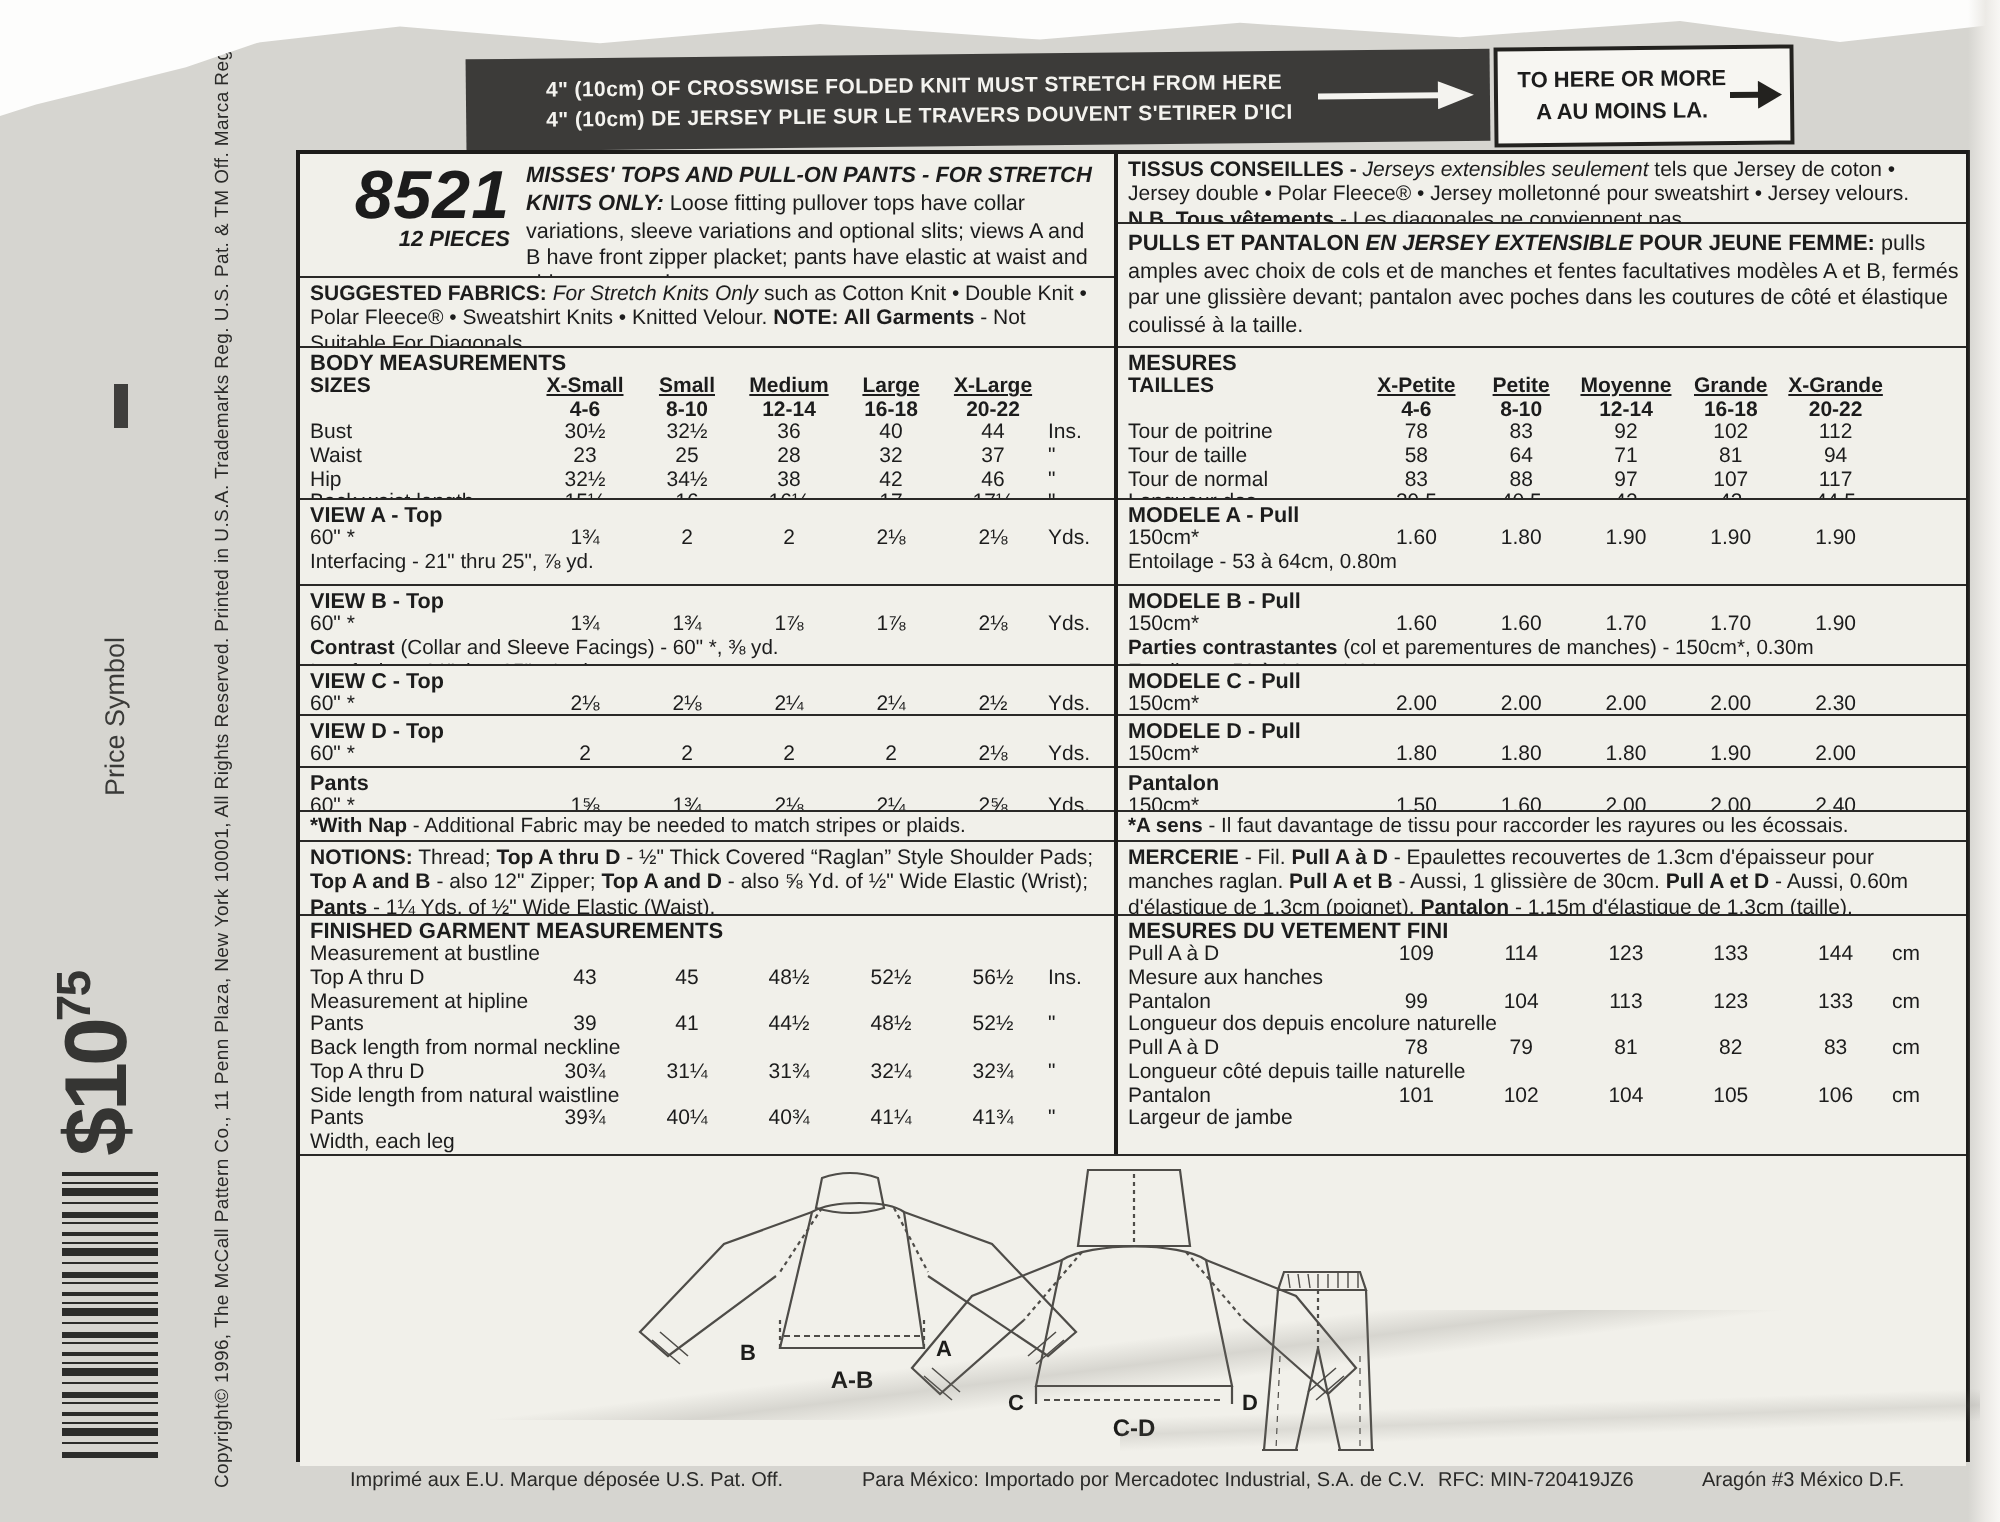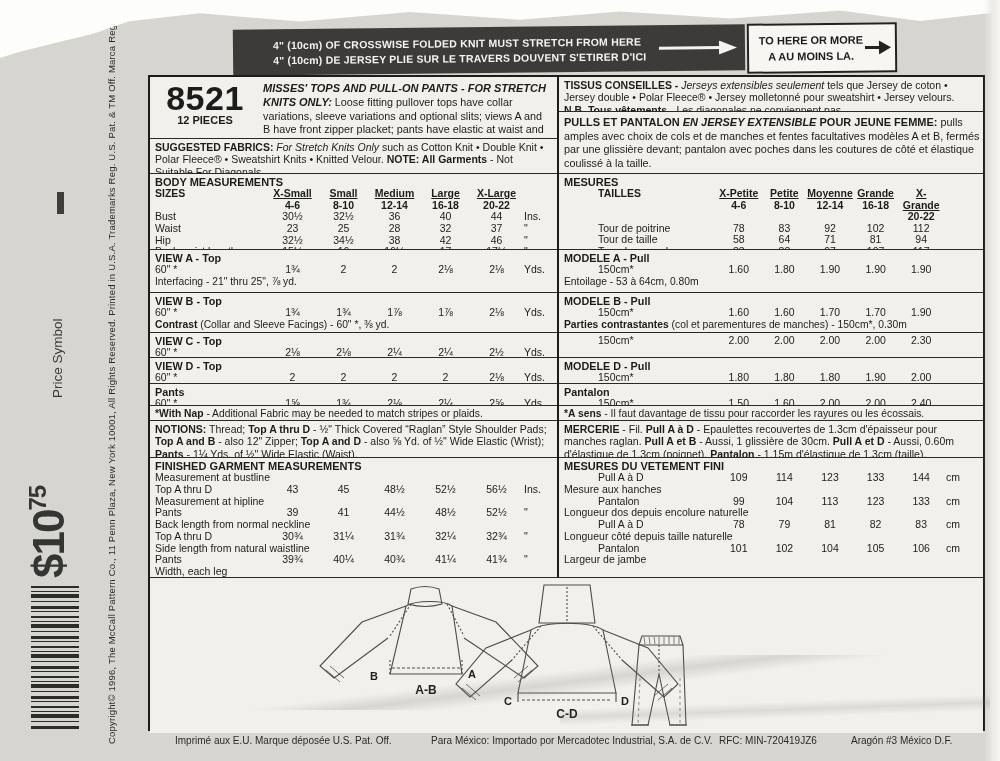--- a/index.html
+++ b/index.html
@@ -53,34 +53,34 @@
   .cols { display:flex; height:500px; }
   .col { height:100%; }
   .col-en { width:409px; border-right:2px solid #1d1c1a; }
   .col-fr { flex:1; overflow:hidden; }
   .sect { border-bottom:1.5px solid #2a2927; padding:2px 5px; overflow:hidden; }
   .h62{height:62px} .h35{height:35px} .h76{height:76px} .h43{height:43px} .h40{height:40px}
   .h25{height:25px} .h26{height:26px} .h22{height:22px} .h15{height:15px} .h37{height:37px}
   .h119{height:119px; border-bottom:none}
 
   .hdr-en { display:flex; gap:8px; padding-top:5px; }
-  .numblock { width:100px; flex:none; text-align:center; }
+  .numblock { width:100px; flex:none; text-align:right;font-style:italic; }
   .num { font-size:34px; font-weight:bold; letter-spacing:.5px; line-height:.95; }
   .pieces { font-size:11px; font-weight:bold; }
   .desc { font-size:10.8px; line-height:1.25; padding-right:2px; }
   .desc b, .desc i { font-size:11px; }
   .smalltext { font-size:10.5px; line-height:1.18; }
 
   .ttl { font-size:11px; font-weight:bold; }
   .trow { display:flex; align-items:baseline; font-size:10.5px; line-height:1.12; }
   .lbl { width:112px; flex:none; }
   .vals { flex:1; display:grid; grid-template-columns:repeat(5,1fr); }
   .vals span { text-align:center; }
   .unit { width:30px; flex:none; text-align:left; padding-left:2px; }
-  .col-fr .lbl { width:118px;margin-left:34px; }
+  .col-fr .lbl { width:118px; }
   .col-fr .unit { width:34px; }
   .sizehead { font-weight:bold; }
   .sizehead u { text-decoration:underline; }
   .szcell { text-align:center; line-height:1.1; }
   .vname { font-size:10.8px; font-weight:bold; line-height:1.15; }
   .noteline { font-size:10.3px; line-height:1.15; }
   .frow .flabel { font-size:10.5px; line-height:1.12; }
 
   
   .drawings { height:156px; border-top:1.5px solid #2a2927; position:relative; background:#f1f0ea; }
@@ -421,20 +421,21 @@
                 <span>1.70</span>
                 <span>1.70</span>
                 <span>1.90</span>
               </span>
               <span class="unit"></span>
             </div>
           <div class="noteline"><b>Parties contrastantes</b><span> (col et parementures de manches) - 150cm*, 0.30m</span></div>
           <div class="noteline"><span>Entoilage - 53 à 64cm, 0.80m</span></div>
         </div>
         <div class="sect h25">
+          <div class="vname">MODELE C - Pull</div>
           <div class="trow">
               <span class="lbl">150cm*</span>
               <span class="vals">
                 <span>2.00</span>
                 <span>2.00</span>
                 <span>2.00</span>
                 <span>2.00</span>
                 <span>2.30</span>
               </span>
               <span class="unit"></span>

